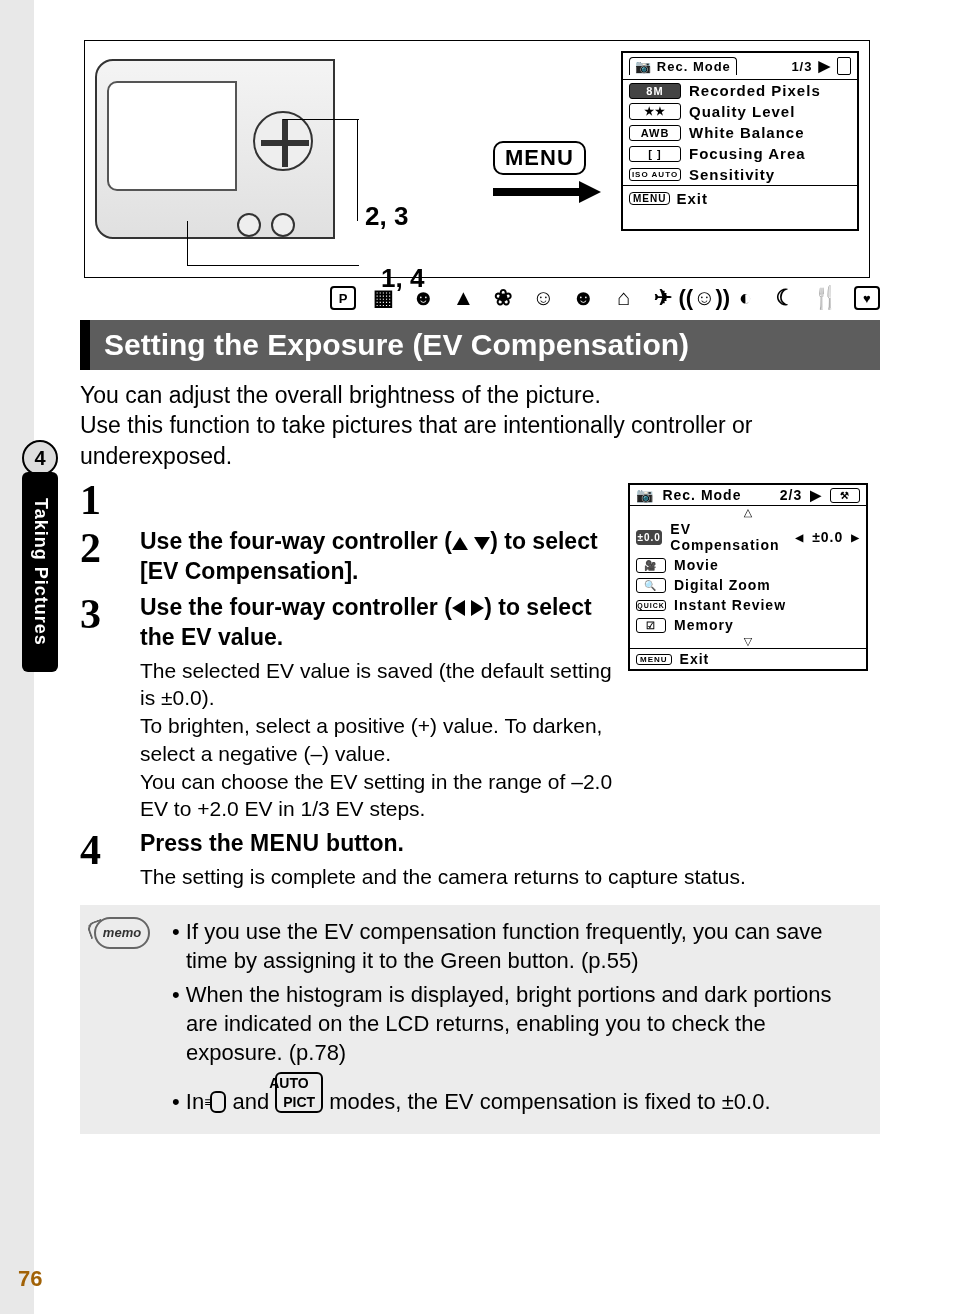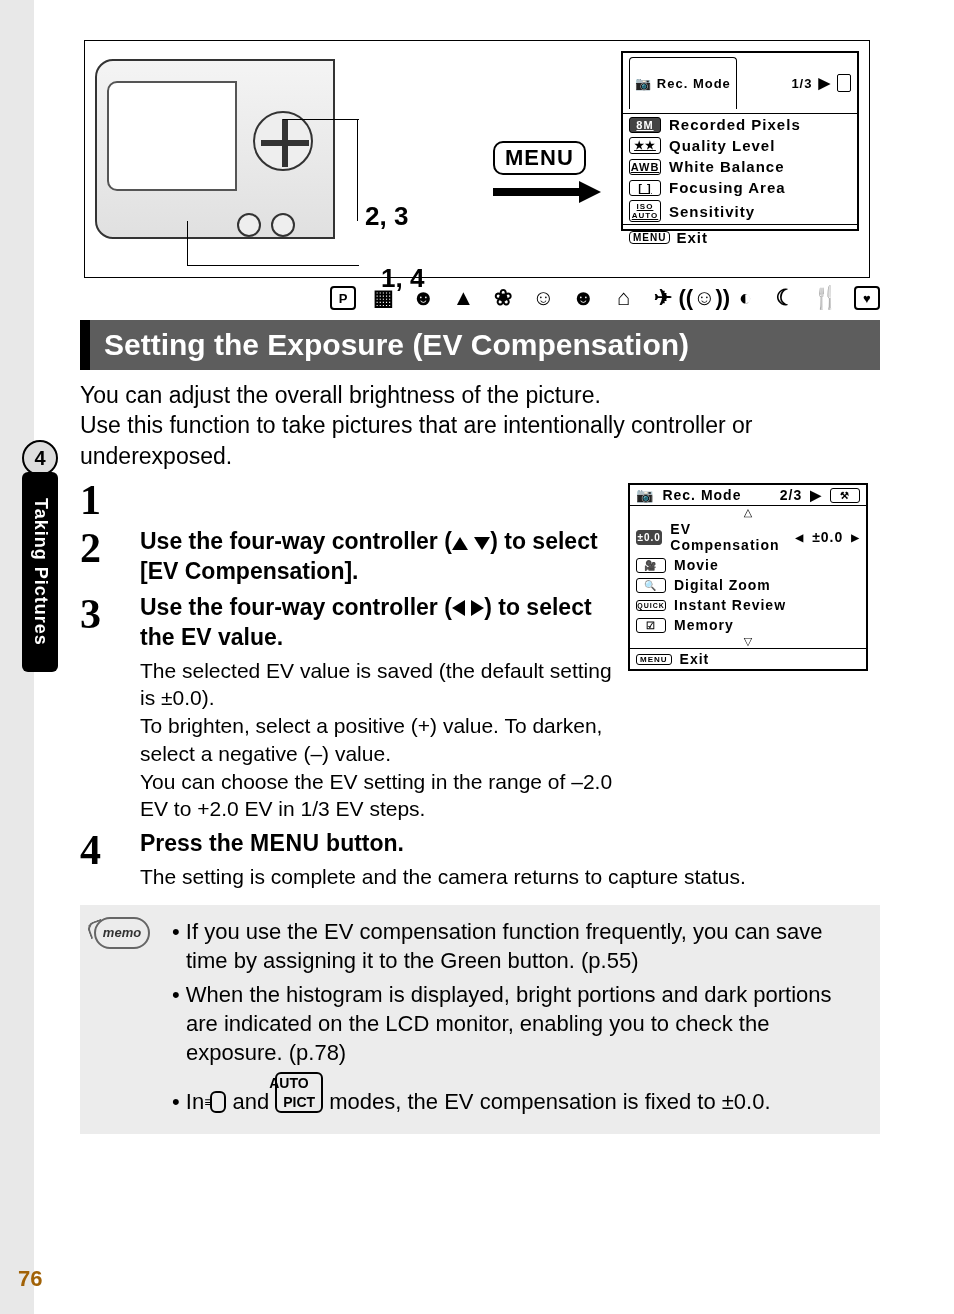--- a/index.html
+++ b/index.html
@@ -141,25 +141,25 @@
     background:#fff;
     font-size:15px;
     font-weight:bold;
   }
   .osd1 { right:10px; top:10px; width:238px; height:180px; }
   .osd-title {
     display:flex; align-items:center; gap:6px;
     padding:4px 6px; border-bottom:1px solid #000;
     letter-spacing:1px;
   }
-  .osd-title .tab { border:1px solid #000; border-bottom:none; padding:18px 5px; border-radius:4px 4px 0 0; font-size:13px;}
+  .osd-title .tab { border:1px solid #000; border-bottom:none; padding:1px 5px; border-radius:4px 4px 0 0; font-size:13px;}
   .osd-title .page { margin-left:auto; font-size:13px; }
   .osd-title .tool { width:14px; height:18px; border:1px solid #000; border-radius:2px; }
   .osd-row { display:flex; align-items:center; gap:8px; padding:2px 6px; letter-spacing:1px; }
-  .osd-cell { width:32px; text-align:center; font-size:11px; border:1px solid #000; border-radius:3px; padding:1px 0;text-decoration:underline; }
+  .osd-cell { width:52px; text-align:center; font-size:11px; border:1px solid #000; border-radius:3px; padding:1px 0; }
   .osd-cell.dark { background:#444; color:#fff; }
   .osd-ex { padding:4px 6px; border-top:1px solid #000; display:flex; align-items:center; gap:6px; letter-spacing:1px;}
   .osd-ex .menu-sm { border:1px solid #000; border-radius:4px; font-size:10px; padding:0 3px; font-weight:bold;}
 
   .modes-row {
     display:flex; gap:14px; margin:6px 0 10px 250px; font-size:24px;
   }
   .mode-icon { width:28px; height:24px; border:2px solid #000; border-radius:4px; display:inline-flex; align-items:center; justify-content:center; font-size:13px; font-weight:bold; }
   .mode-icon.plain { border:none; font-size:22px; }
 
@@ -404,21 +404,21 @@
         </div>
       </div>
     </div>
 
     <div class="memo-block">
       <div class="memo-icon">
         <div class="memo-pill">memo</div>
       </div>
       <ul class="memo-list">
         <li>If you use the EV compensation function frequently, you can save time by assigning it to the Green button. (p.55)</li>
-        <li>When the histogram is displayed, bright portions and dark portions are indicated on the LCD monitor, enabling you to check the exposure. (p.78)</li>
+        <li>When the histogram is displayed, bright portions and dark portions are indicated on the LCD returns, enabling you to check the exposure. (p.78)</li>
         <li>
           <span>In </span><span class="auto-chip lines"></span><span> and </span><span class="auto-chip">AUTO<br>PICT</span><span> modes, the EV compensation is fixed to ±0.0.</span>
         </li>
       </ul>
     </div>
 
 
   </div>
 
   <div class="page-num">76</div>

